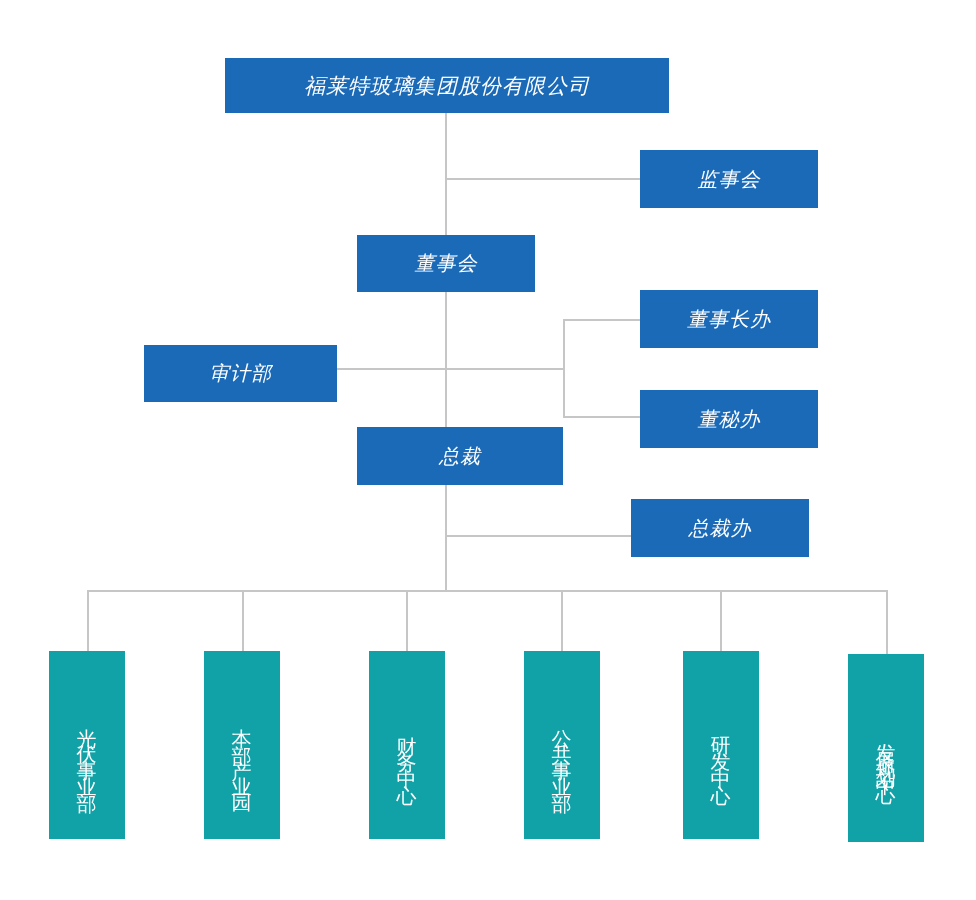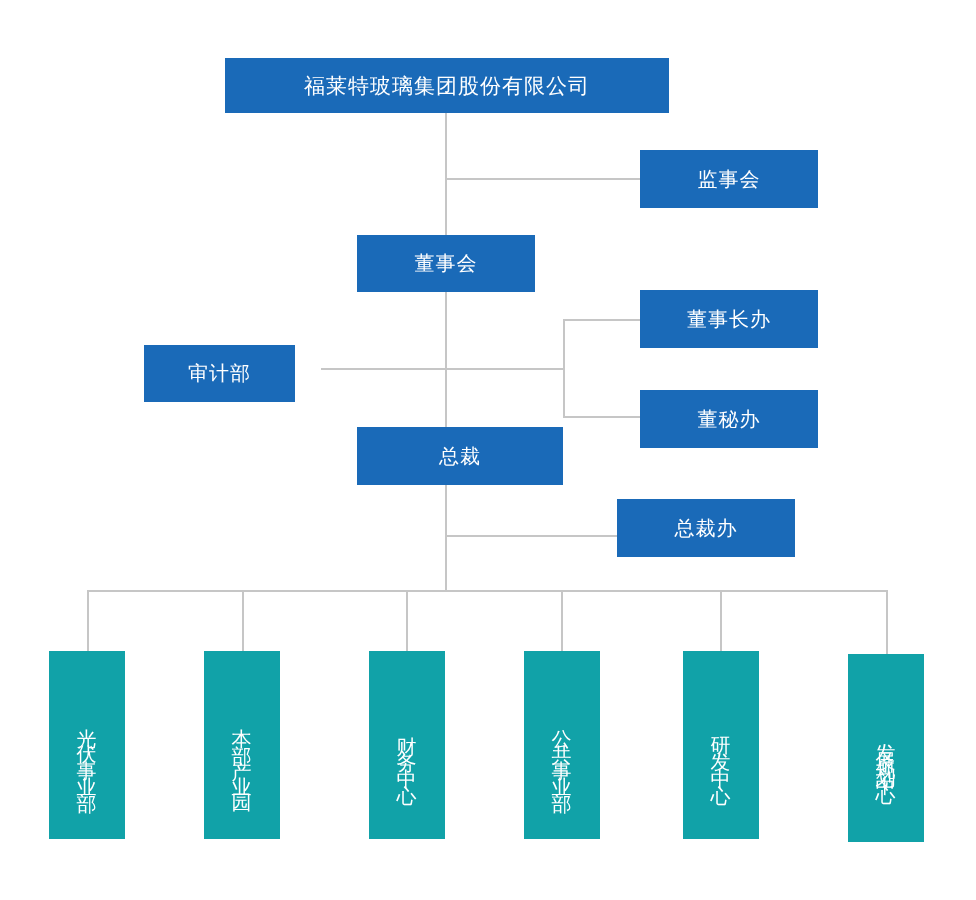--- a/index.html
+++ b/index.html
@@ -45,29 +45,30 @@
   .node {
     position: absolute;
     background: #1a6ab8;
     color: #ffffff;
     display: flex;
     align-items: center;
     justify-content: center;
     font-size: 20px;
     letter-spacing: 1px;
     z-index: 2;
+    font-style: italic;
   }
   #node-company { left: 225px; top: 58px;  width: 444px; height: 55px; font-size: 21px; }
   #node-supervisory { left: 640px; top: 150px; width: 178px; height: 58px; }
   #node-board { left: 357px; top: 235px; width: 178px; height: 57px; }
   #node-chairman-office { left: 640px; top: 290px; width: 178px; height: 58px; text-align: center; }
-  #node-audit { left: 144px; top: 345px; width: 151px; height: 57px; }
+  #node-audit { left: 144px; top: 345px; width: 193px; height: 57px; }
   #node-secretary-office { left: 640px; top: 390px; width: 178px; height: 58px; }
   #node-president { left: 357px; top: 427px; width: 206px; height: 58px; }
-  #node-president-office { left: 617px; top: 499px; width: 178px; height: 58px; text-align: right; }
+  #node-president-office { left: 631px; top: 499px; width: 178px; height: 58px; text-align: right; }
 
   
   .dept {
     position: absolute;
     top: 651px;
     width: 76px;
     height: 188px;
     background: #11a2a8;
     color: #ffffff;
     display: flex;

